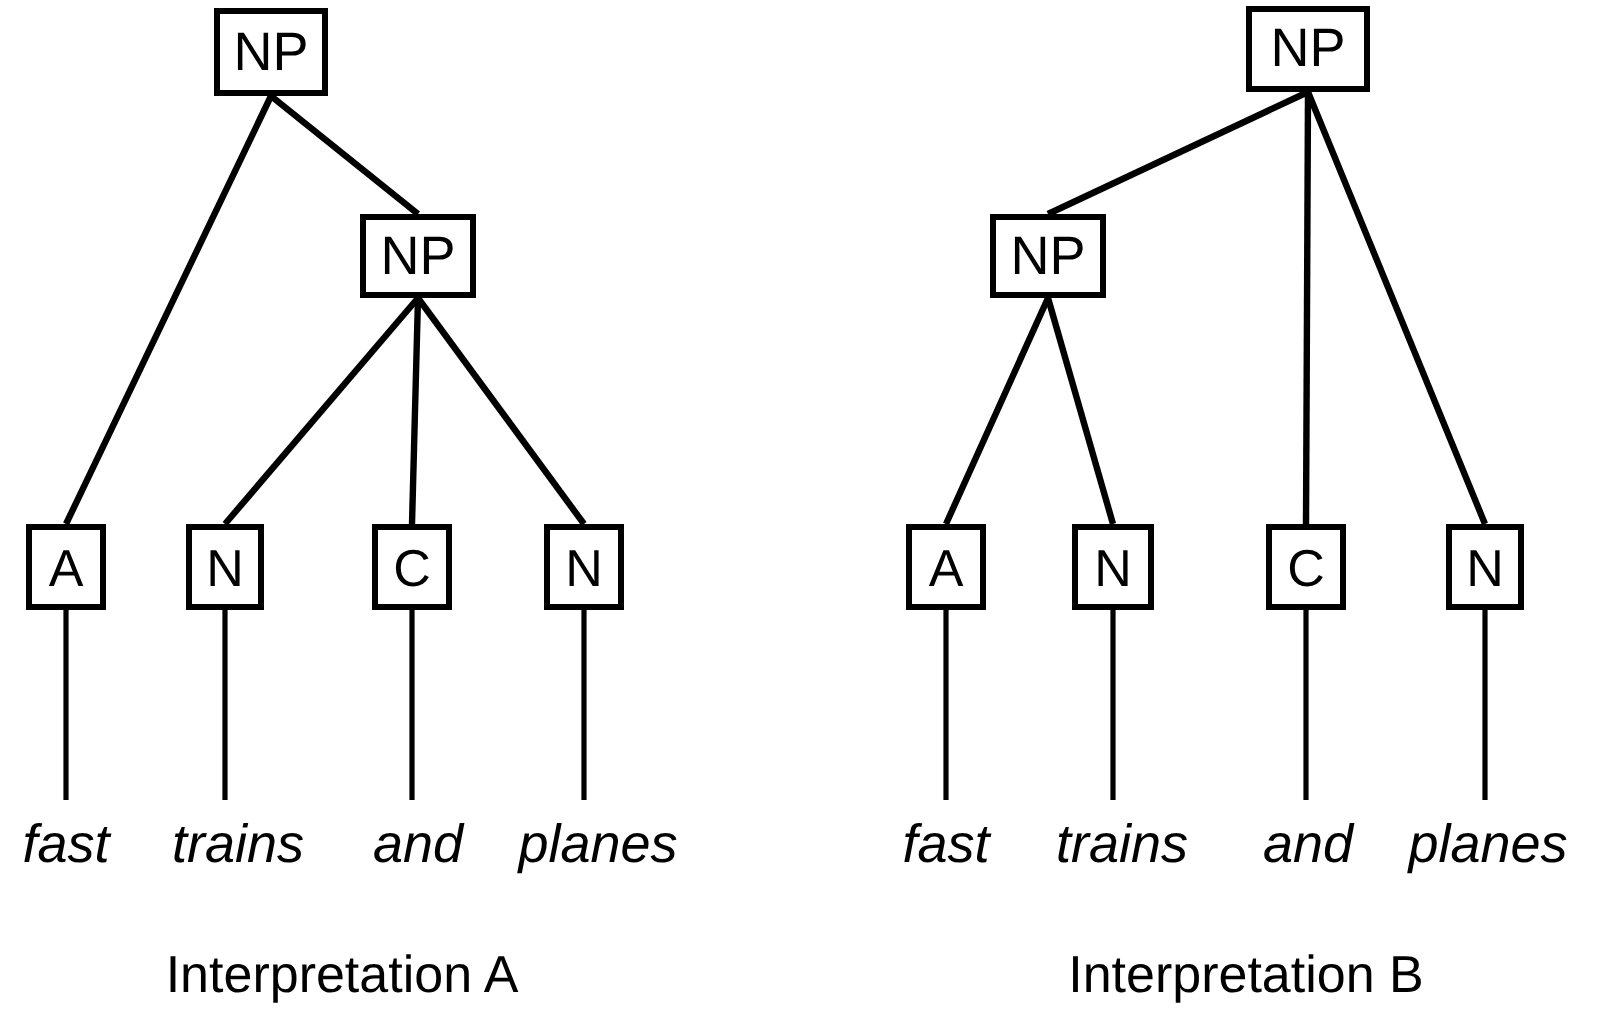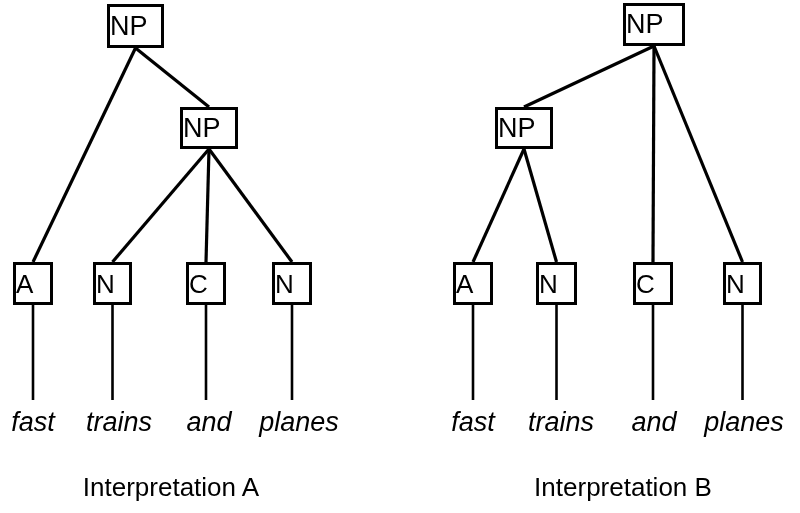--- a/index.html
+++ b/index.html
@@ -30,21 +30,21 @@
     height: 513px;
     pointer-events: none;
   }
   .node-box {
     position: absolute;
     box-sizing: border-box;
     border: 3px solid #000000;
     background: #ffffff;
     display: flex;
     align-items: center;
-    justify-content: flex-start;
+    justify-content: center;
     font-family: "Liberation Sans", sans-serif;
     font-size: 27px;
     line-height: 1;
     letter-spacing: 0px;
     color: #000000;
   }
   .node-box.small {
     font-size: 26px;
   }
   .leaf-word {

